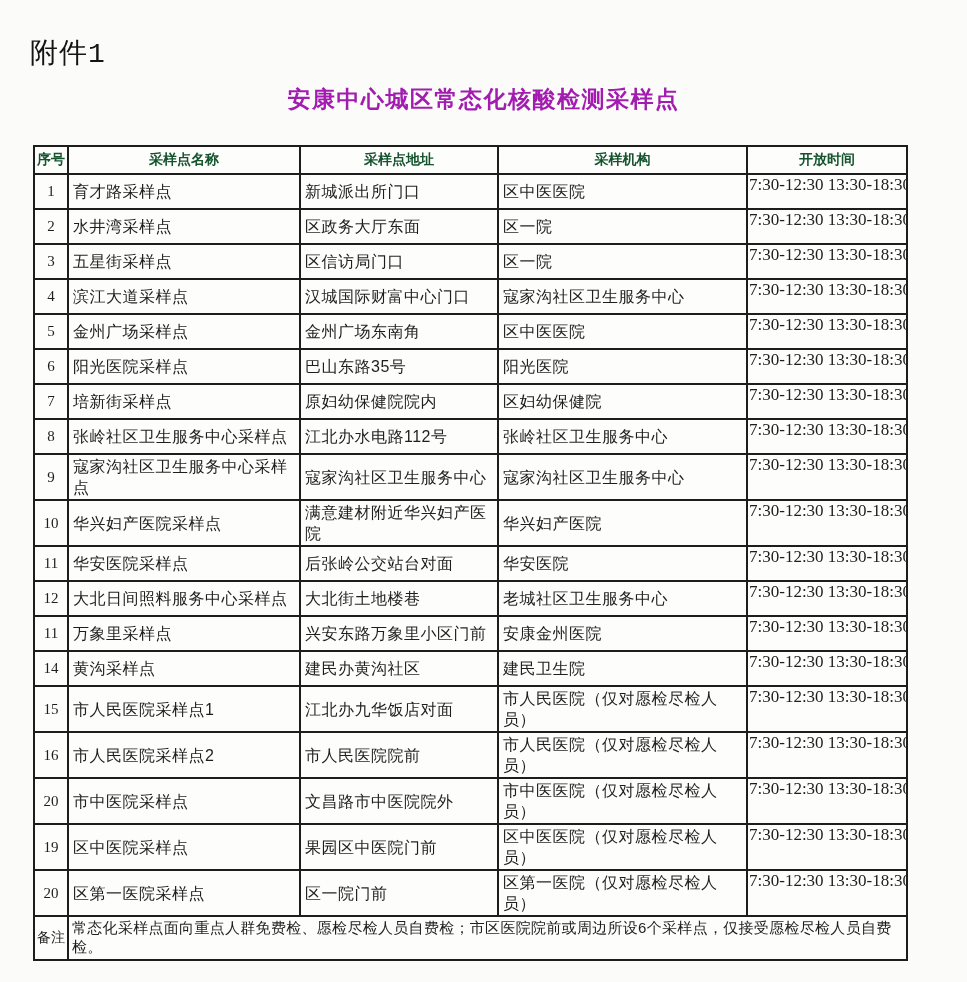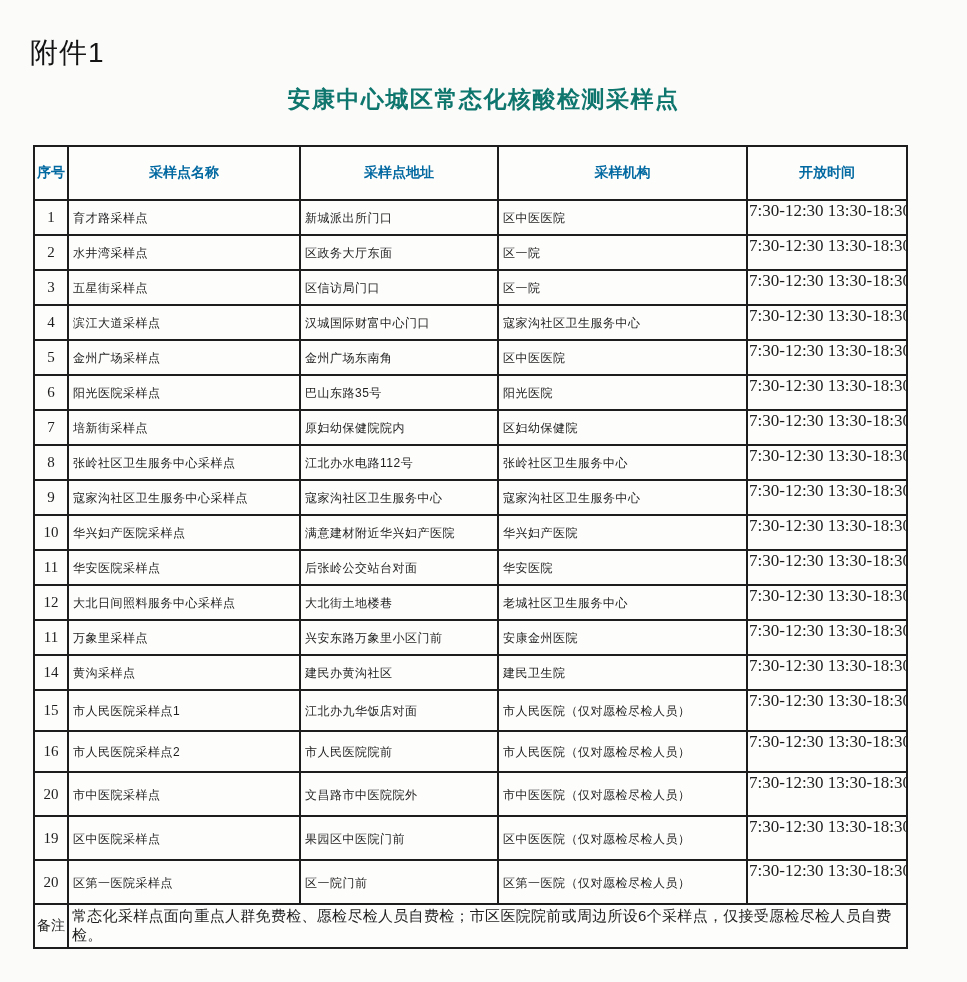--- a/index.html
+++ b/index.html
@@ -12,35 +12,35 @@
     height: 982px;
     overflow: hidden;
     font-family: "Liberation Sans", sans-serif;
     color: #1e1e1e;
     position: relative;
   }
   .attachment-label {
     position: absolute;
     left: 30px;
     top: 34px;
-    font-family: Liberation Sans, sans-serif;
+    font-family: Liberation Mono, monospace;
     font-size: 28px;
     letter-spacing: 1px;
     color: #141414;
   }
   .main-title {
     position: absolute;
     top: 84px;
     left: 0;
     width: 100%;
     text-align: center;
     font-size: 23px;
     font-weight: bold;
     letter-spacing: 1.5px;
-    color: #0f766e;
+    color: #a21caf;
   }
   .table-wrap {
     position: absolute;
     left: 33px;
     top: 145px;
   }
   table.sampling {
     border-collapse: collapse;
     table-layout: fixed;
     width: 873px;
@@ -54,39 +54,39 @@
   table.sampling th,
   table.sampling td {
     border: 2px solid #1d1d1d;
     overflow: hidden;
   }
   table.sampling th {
     font-size: 14px;
     font-weight: bold;
     height: 24px;
     text-align: center;
-    padding: 14px 0;
-    color: #0369a1;
+    padding: 1px 0;
+    color: #14532d;
   }
   tbody tr { height: 35px; }
   tbody tr:nth-child(15),
   tbody tr:nth-child(16) { height: 41px; }
   tbody tr:nth-child(17),
   tbody tr:nth-child(18),
   tbody tr:nth-child(19) { height: 44px; }
   tbody tr:nth-child(20) { height: 48px; }
   td.cell-no {
     text-align: center;
     vertical-align: middle;
     font-family: "Liberation Serif", serif;
     font-size: 15px;
   }
   td.cell-text {
     vertical-align: middle;
-    font-size: 12px;
+    font-size: 16px;
     padding: 2px 2px 0 4px;
     letter-spacing: 0.5px;
   }
   td.cell-hours {
     vertical-align: top;
     font-family: "Liberation Serif", serif;
     font-size: 17px;
     padding: 0 0 0 1px;
     white-space: nowrap;
   }

